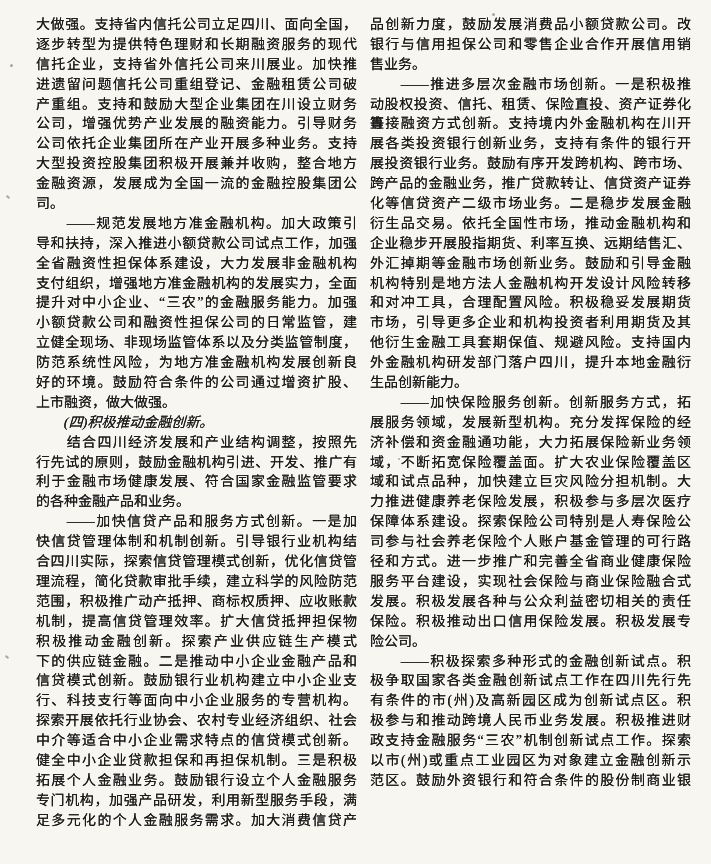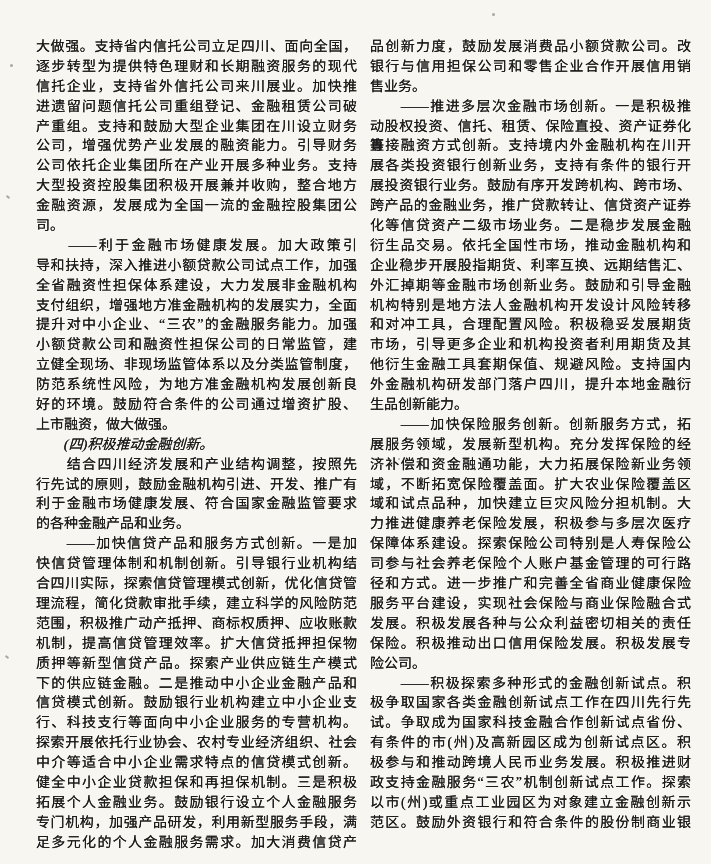--- a/index.html
+++ b/index.html
@@ -8,21 +8,20 @@
     background: #f7f6f1;
     overflow: hidden;
     position: relative;
   }
   .page {
     display: flex;
     gap: 13px;
     padding: 15px 20px 0 36px;
     box-sizing: border-box;
     width: 711px;
-    margin-top: 22px;
   }
   .col { width: 321px; }
   .line {
     font-family: "Liberation Serif", "DejaVu Serif", serif;
     font-size: 14px;
     color: var(--ink, #1c1c1c);
     height: 19.9px;
     line-height: 19.9px;
     text-align: justify;
     text-align-last: left;
@@ -57,42 +56,42 @@
       <div class="line full">大做强。支持省内信托公司立足四川、面向全国，</div>
       <div class="line full">逐步转型为提供特色理财和长期融资服务的现代</div>
       <div class="line full">信托企业，支持省外信托公司来川展业。加快推</div>
       <div class="line full">进遗留问题信托公司重组登记、金融租赁公司破</div>
       <div class="line full">产重组。支持和鼓励大型企业集团在川设立财务</div>
       <div class="line full">公司，增强优势产业发展的融资能力。引导财务</div>
       <div class="line full">公司依托企业集团所在产业开展多种业务。支持</div>
       <div class="line full">大型投资控股集团积极开展兼并收购，整合地方</div>
       <div class="line full">金融资源，发展成为全国一流的金融控股集团公</div>
       <div class="line">司。</div>
-      <div class="line full">　　——利于金融市场健康发展。加大政策引</div>
+      <div class="line full">　　——规范发展地方准金融机构。加大政策引</div>
       <div class="line full">导和扶持，深入推进小额贷款公司试点工作，加强</div>
       <div class="line full">全省融资性担保体系建设，大力发展非金融机构</div>
       <div class="line full">支付组织，增强地方准金融机构的发展实力，全面</div>
       <div class="line full">提升对中小企业、“三农”的金融服务能力。加强</div>
       <div class="line full">小额贷款公司和融资性担保公司的日常监管，建</div>
       <div class="line full">立健全现场、非现场监管体系以及分类监管制度，</div>
       <div class="line full">防范系统性风险，为地方准金融机构发展创新良</div>
       <div class="line full">好的环境。鼓励符合条件的公司通过增资扩股、</div>
       <div class="line">上市融资，做大做强。</div>
       <div class="line kai">　　(四)积极推动金融创新。</div>
       <div class="line full">　　结合四川经济发展和产业结构调整，按照先</div>
       <div class="line full">行先试的原则，鼓励金融机构引进、开发、推广有</div>
       <div class="line full">利于金融市场健康发展、符合国家金融监管要求</div>
       <div class="line">的各种金融产品和业务。</div>
       <div class="line full">　　——加快信贷产品和服务方式创新。一是加</div>
       <div class="line full">快信贷管理体制和机制创新。引导银行业机构结</div>
       <div class="line full">合四川实际，探索信贷管理模式创新，优化信贷管</div>
       <div class="line full">理流程，简化贷款审批手续，建立科学的风险防范</div>
       <div class="line full">范围，积极推广动产抵押、商标权质押、应收账款</div>
       <div class="line full">机制，提高信贷管理效率。扩大信贷抵押担保物</div>
-      <div class="line full">质押等新型信贷产品。探索产业供应链生产模式</div>
+      <div class="line full">积极推动金融创新。探索产业供应链生产模式</div>
       <div class="line full">下的供应链金融。二是推动中小企业金融产品和</div>
       <div class="line full">信贷模式创新。鼓励银行业机构建立中小企业支</div>
       <div class="line full">行、科技支行等面向中小企业服务的专营机构。</div>
       <div class="line full">探索开展依托行业协会、农村专业经济组织、社会</div>
       <div class="line full">中介等适合中小企业需求特点的信贷模式创新。</div>
       <div class="line full">健全中小企业贷款担保和再担保机制。三是积极</div>
       <div class="line full">拓展个人金融业务。鼓励银行设立个人金融服务</div>
       <div class="line full">专门机构，加强产品研发，利用新型服务手段，满</div>
       <div class="line full">足多元化的个人金融服务需求。加大消费信贷产</div>
     </div>
@@ -124,20 +123,19 @@
       <div class="line full">力推进健康养老保险发展，积极参与多层次医疗</div>
       <div class="line full">保障体系建设。探索保险公司特别是人寿保险公</div>
       <div class="line full">司参与社会养老保险个人账户基金管理的可行路</div>
       <div class="line full">径和方式。进一步推广和完善全省商业健康保险</div>
       <div class="line full">服务平台建设，实现社会保险与商业保险融合式</div>
       <div class="line full">发展。积极发展各种与公众利益密切相关的责任</div>
       <div class="line full">保险。积极推动出口信用保险发展。积极发展专</div>
       <div class="line">险公司。</div>
       <div class="line full">　　——积极探索多种形式的金融创新试点。积</div>
       <div class="line full">极争取国家各类金融创新试点工作在四川先行先</div>
-      <div class="line full">试。争取成为国家科技金融合作创新试点省份、</div>
       <div class="line full">有条件的市(州)及高新园区成为创新试点区。积</div>
       <div class="line full">极参与和推动跨境人民币业务发展。积极推进财</div>
       <div class="line full">政支持金融服务“三农”机制创新试点工作。探索</div>
       <div class="line full">以市(州)或重点工业园区为对象建立金融创新示</div>
       <div class="line full">范区。鼓励外资银行和符合条件的股份制商业银</div>
     </div>
 </div>
 
 </body></html>

